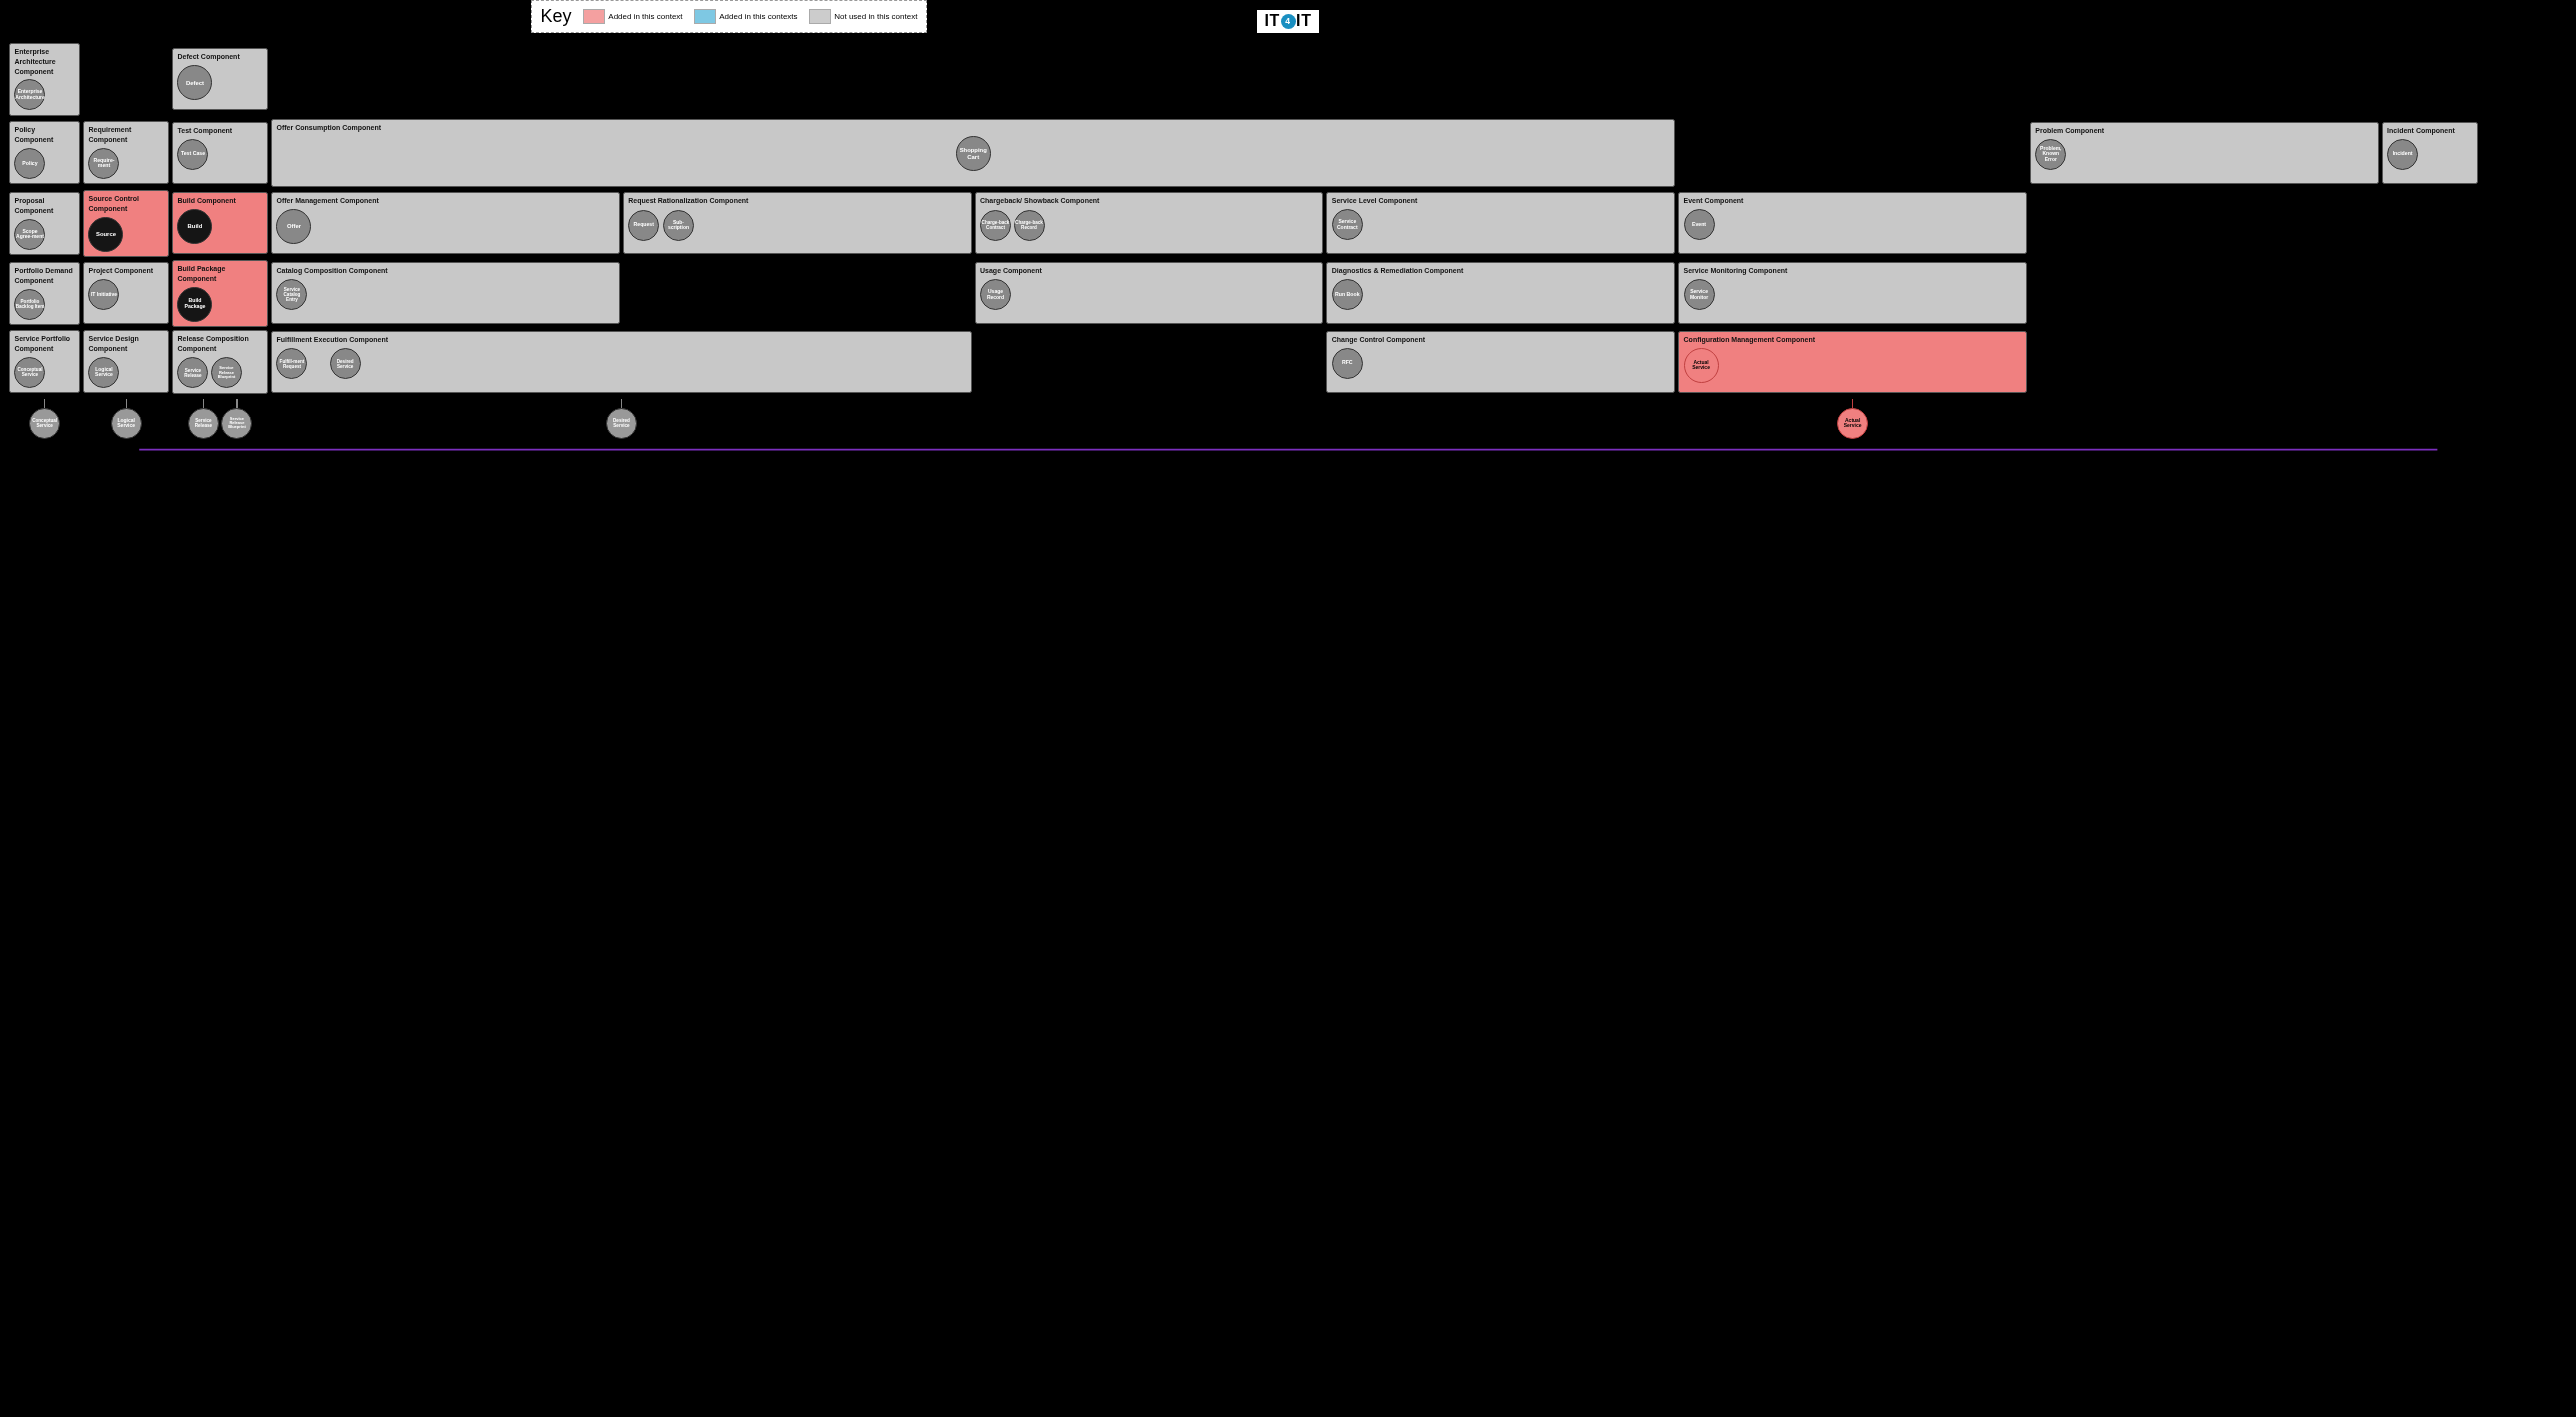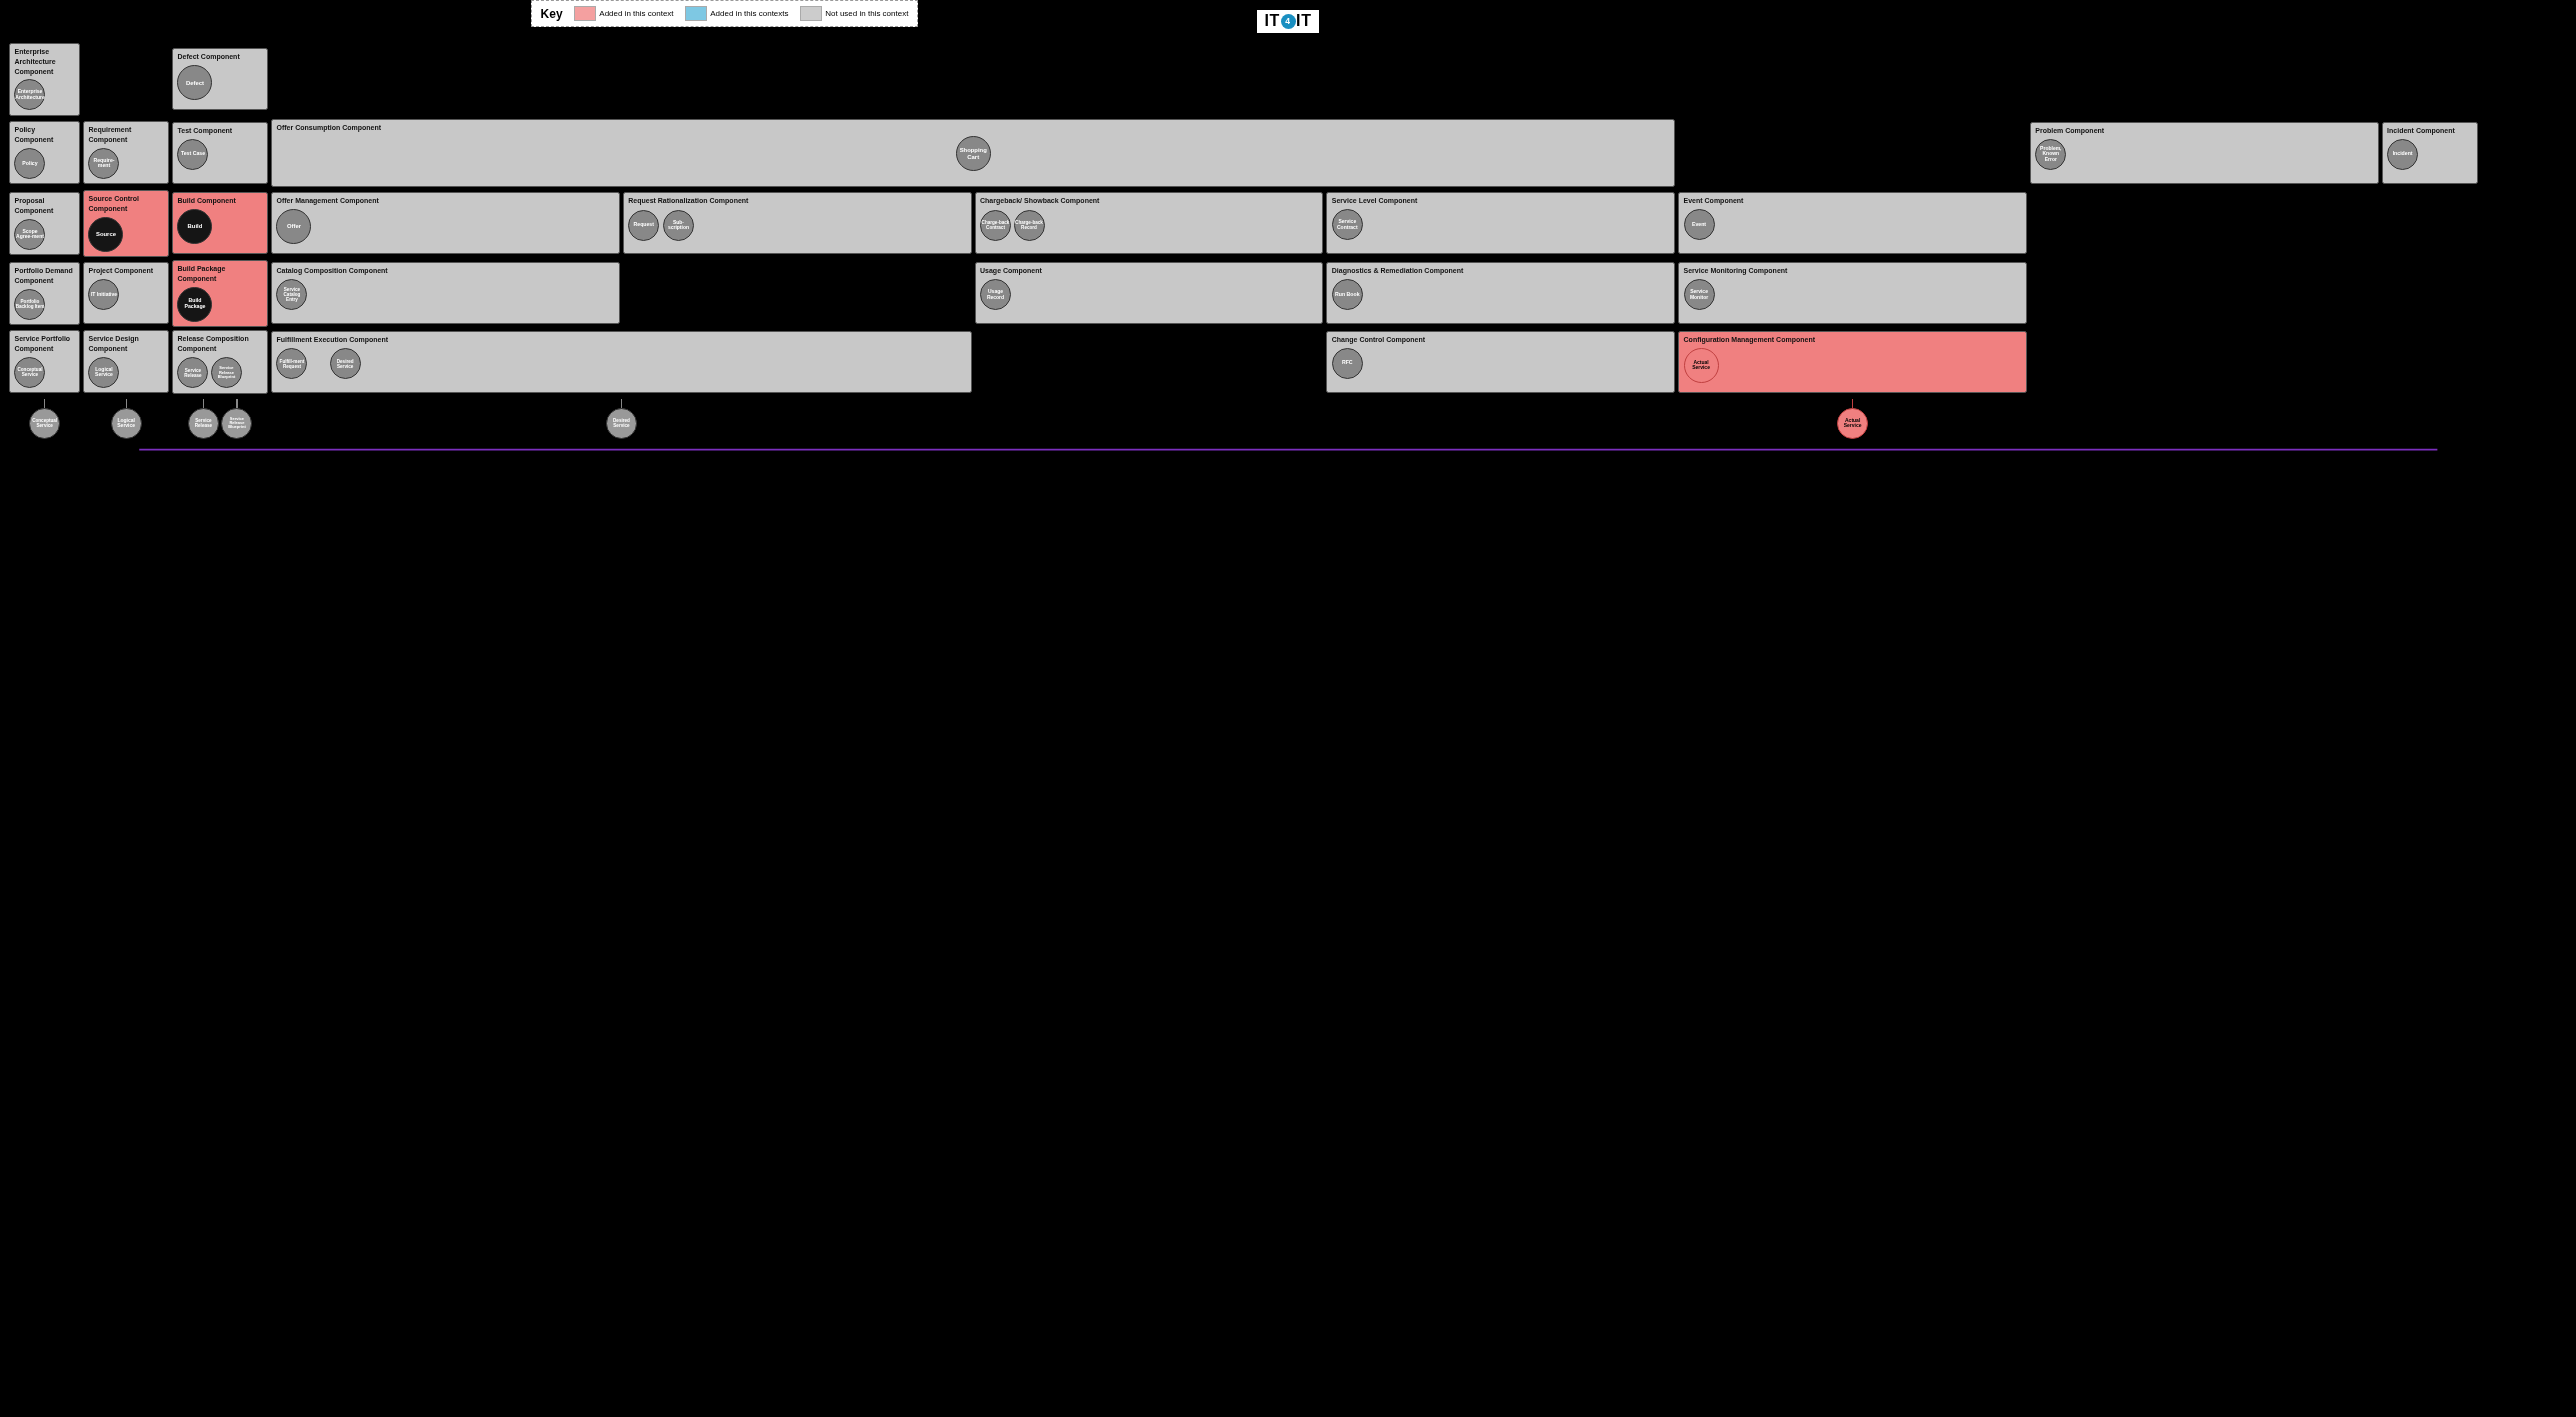--- a/index.html
+++ b/index.html
@@ -44,22 +44,22 @@
       background: #fff;
       border: 1.2px dashed #999;
       padding: 5px 8.6px;
       display: flex;
       align-items: center;
       gap: 11px;
       z-index: 10;
       font-size: 8px;
     }
     .key-title {
-      font-size: 12px;
-      font-weight: bold;
+      font-size: 18px;
+      font-weight: normal;
     }
     .key-item {
       display: flex;
       align-items: center;
       gap: 3.7px;
     }
     .key-swatch {
       width: 22px; height: 15px;
       border: 0.6px solid #aaa;
     }

